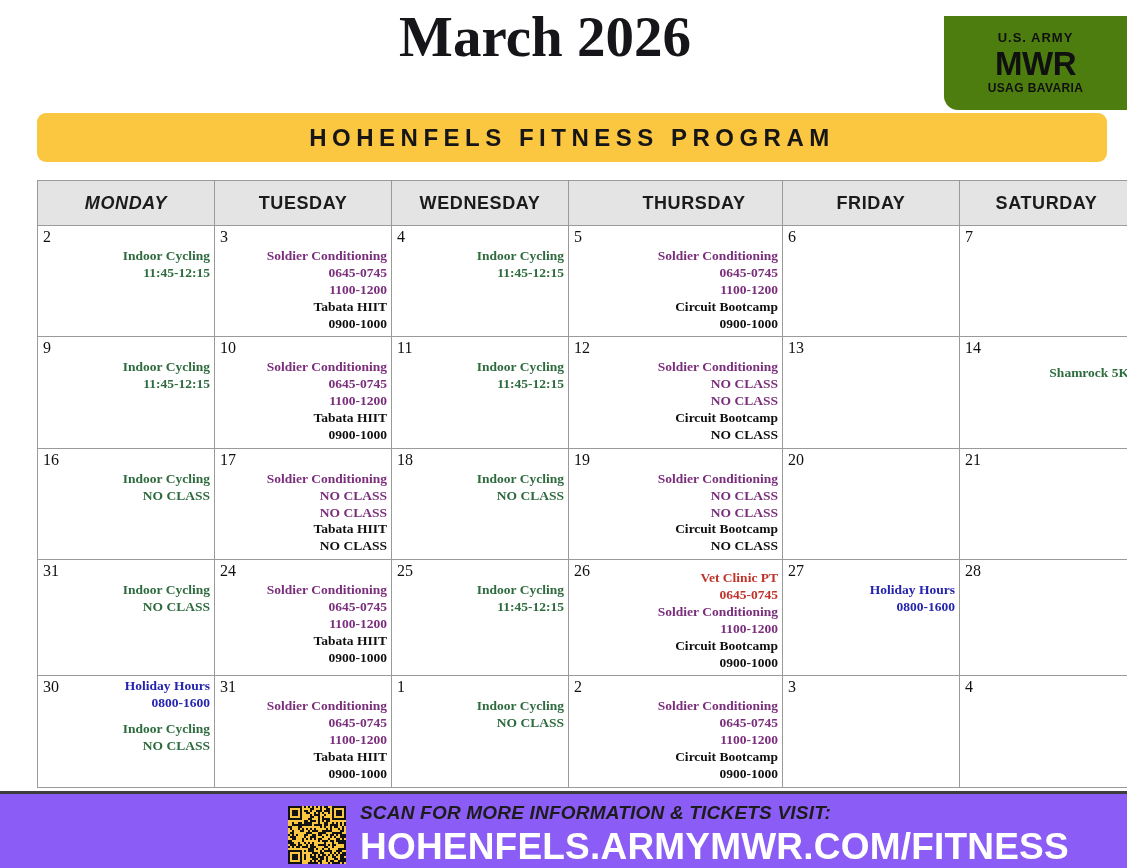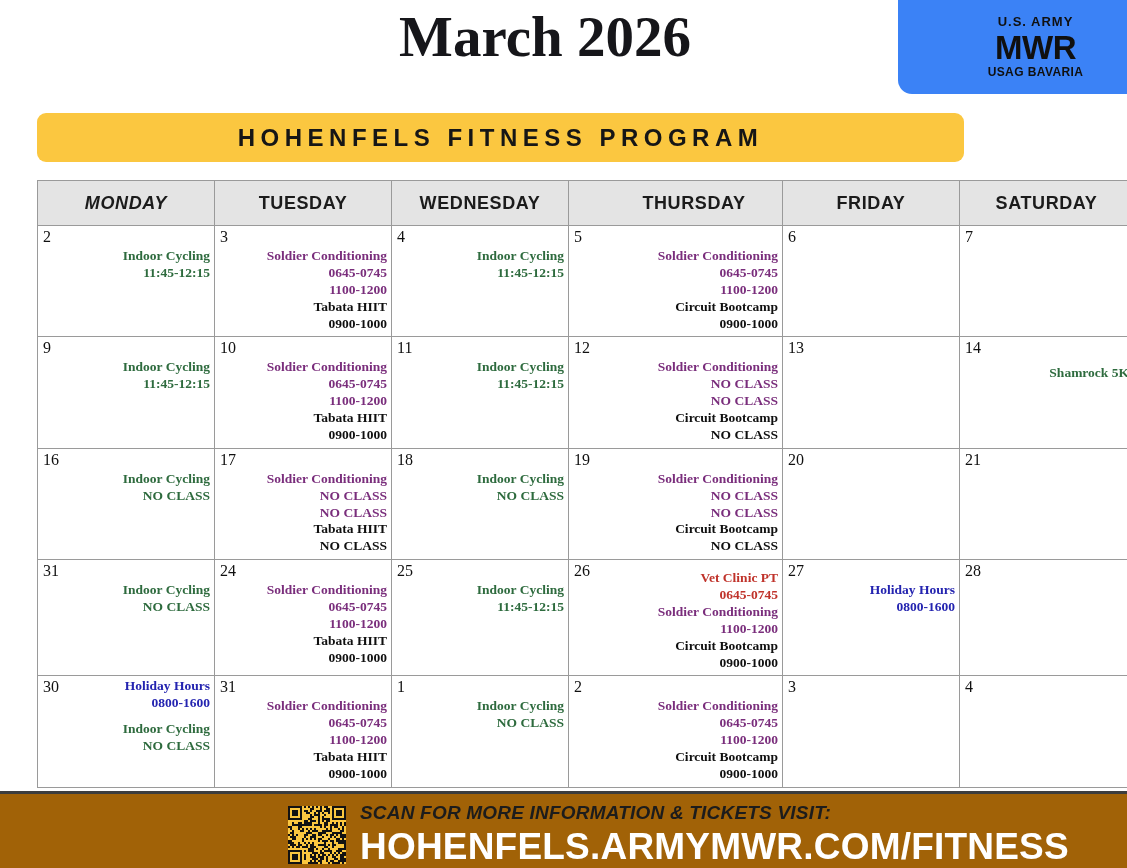--- a/index.html
+++ b/index.html
@@ -31,31 +31,30 @@
     font-family: "Liberation Serif", serif;
     font-weight: bold;
     font-size: 57px;
     letter-spacing: 0px;
     color: #16161a;
     line-height: 1.1;
   }
   #mwr-logo {
     position: absolute;
     right: 0;
-    top: 0;
+    top: 16px;
     width: 183px;
     height: 94px;
-    background: #3b82f6;
+    background: #4d7c0f;
     border-bottom-left-radius: 14px;
     border-bottom-right-radius: 0px;
     display: flex;
     flex-direction: column;
     align-items: center;
     justify-content: center;
-    padding-left: 46px;
   }
   #mwr-logo .l1 {
     font-family: "Liberation Sans", sans-serif;
     font-weight: bold;
     font-size: 13px;
     letter-spacing: 1px;
     color: #101010;
     line-height: 1.1;
   }
   #mwr-logo .l2 {
@@ -75,21 +74,21 @@
     color: #101010;
     line-height: 1.1;
     margin-top: 2px;
   }
 
   
   #program-banner {
     position: absolute;
     left: 37px;
     top: 113px;
-    width: 927px;
+    width: 1070px;
     height: 49px;
     background: #FBC740;
     border-radius: 9px;
     display: flex;
     align-items: center;
     justify-content: center;
   }
   #program-banner-label {
     font-family: "Liberation Sans", sans-serif;
     font-weight: bold;
@@ -161,21 +160,21 @@
   .events.left12 { padding: 22px 4px 4px 14px; }
   .events.center-ish { padding: 28px 4px 4px 24px; }
 
   
   #footer {
     position: absolute;
     left: 0;
     bottom: 0;
     width: 1127px;
     height: 74px;
-    background: #a16207;
+    background: #8b5cf6;
     border-top: 3px solid #3d3d3d;
   }
   #footer-inner {
     position: absolute;
     left: 288px;
     top: 8px;
     display: flex;
     align-items: center;
   }
   #qr-code {

